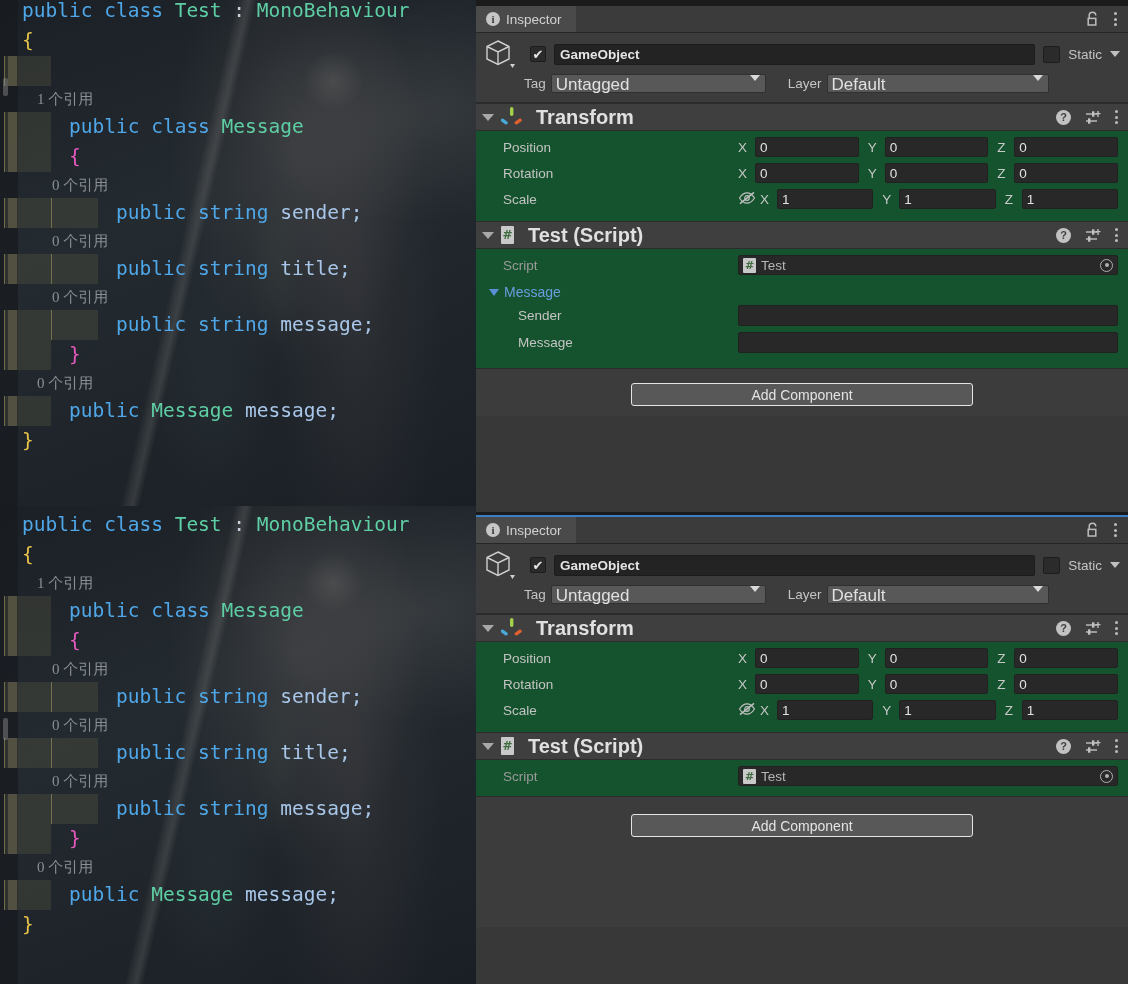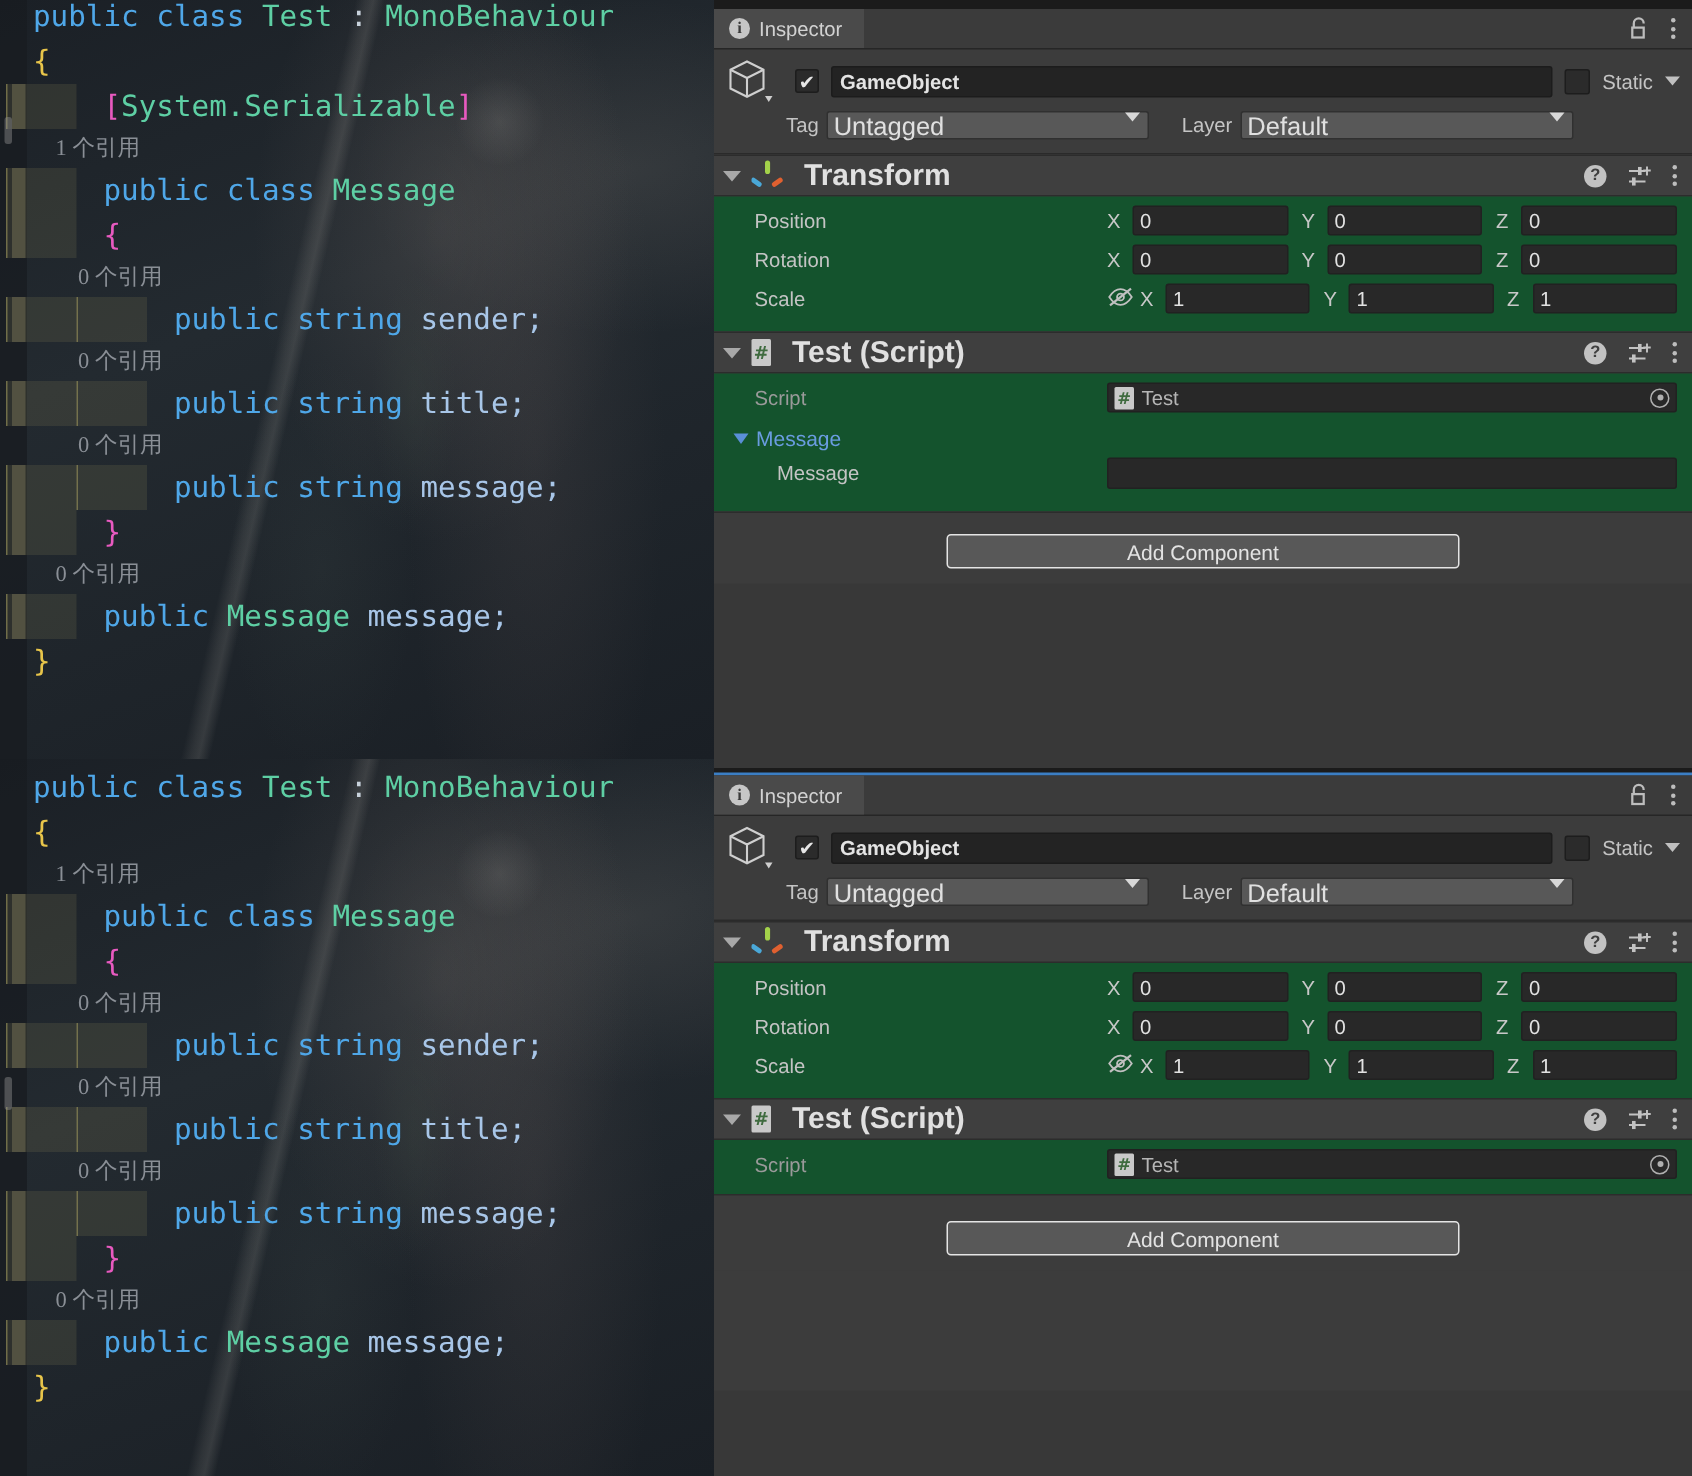--- a/index.html
+++ b/index.html
@@ -261,21 +261,21 @@
         <div class="gutter-strip" style="top: 142px; height: 30px;"></div>
         <div class="gutter-strip" style="top: 198px; height: 30px;"></div>
         <div class="gutter-strip" style="top: 254px; height: 30px;"></div>
         <div class="gutter-strip" style="top: 310px; height: 30px;"></div>
         <div class="gutter-strip" style="top: 340px; height: 30px;"></div>
         <div class="gutter-strip" style="top: 396px; height: 30px;"></div>
       </div>
     <div class="code-lines" id="lines-top">
         <div class="cl" style="position: absolute; top: -4px; left: 22px;"><span class="txt"><span class="kw">public </span><span class="kw">class </span><span class="typ">Test </span><span class="punc">: </span><span class="typ">MonoBehaviour</span></span></div>
         <div class="cl" style="position: absolute; top: 26px; left: 22px;"><span class="txt"><span class="brc1">{</span></span></div>
-        <div class="cl" style="position: absolute; top: 56px; left: 22px;"><span class="ind" style="left: -18px; width: 46.88px;"></span><span class="txt"><span class="punc">    </span><span class="brc2">[</span><span class="atr">System.Serializable</span><span class="brc2">]</span></span></div>
+        <div class="cl" style="position: absolute; top: 56px; left: 22px;"><span class="ind" style="left: -18px; width: 46.88px;"></span></div>
         <div class="ref" style="position: absolute; top: 86px; left: 22px;">    1 个引用</div>
         <div class="cl" style="position: absolute; top: 112px; left: 22px;"><span class="ind" style="left: -18px; width: 46.88px;"></span><span class="txt"><span class="punc">    </span><span class="kw">public </span><span class="kw">class </span><span class="typ">Message</span></span></div>
         <div class="cl" style="position: absolute; top: 142px; left: 22px;"><span class="ind" style="left: -18px; width: 46.88px;"></span><span class="txt"><span class="punc">    </span><span class="brc2">{</span></span></div>
         <div class="ref" style="position: absolute; top: 172px; left: 22px;">        0 个引用</div>
         <div class="cl" style="position: absolute; top: 198px; left: 22px;"><span class="ind" style="left: -18px; width: 46.88px;"></span><span class="ind" style="left: 28.88px; width: 46.88px;"></span><span class="txt"><span class="punc">        </span><span class="kw">public </span><span class="kw">string </span><span class="idn">sender;</span></span></div>
         <div class="ref" style="position: absolute; top: 228px; left: 22px;">        0 个引用</div>
         <div class="cl" style="position: absolute; top: 254px; left: 22px;"><span class="ind" style="left: -18px; width: 46.88px;"></span><span class="ind" style="left: 28.88px; width: 46.88px;"></span><span class="txt"><span class="punc">        </span><span class="kw">public </span><span class="kw">string </span><span class="idn">title;</span></span></div>
         <div class="ref" style="position: absolute; top: 284px; left: 22px;">        0 个引用</div>
         <div class="cl" style="position: absolute; top: 310px; left: 22px;"><span class="ind" style="left: -18px; width: 46.88px;"></span><span class="ind" style="left: 28.88px; width: 46.88px;"></span><span class="txt"><span class="punc">        </span><span class="kw">public </span><span class="kw">string </span><span class="idn">message;</span></span></div>
         <div class="cl" style="position: absolute; top: 340px; left: 22px;"><span class="ind" style="left: -18px; width: 46.88px;"></span><span class="txt"><span class="punc">    </span><span class="brc2">}</span></span></div>
@@ -470,20 +470,24 @@
               <i></i>
             </span>
         </span>
       </div>
       <div class="foldout-row">
         <span class="fold-sm"></span>
         <span class="foldout-lbl">Message</span>
       </div>
       <div id="msg-fields-top">
           <div class="str-row">
+            <span class="str-lbl">Sender</span>
+            <span class="str-fld"></span>
+          </div>
+          <div class="str-row">
             <span class="str-lbl">Message</span>
             <span class="str-fld"></span>
           </div>
         </div>
     </div>
 
     <div class="addcomp-zone" style="padding-top:14px">
       <div class="addcomp-btn">Add Component</div>
     </div>
   </div>

